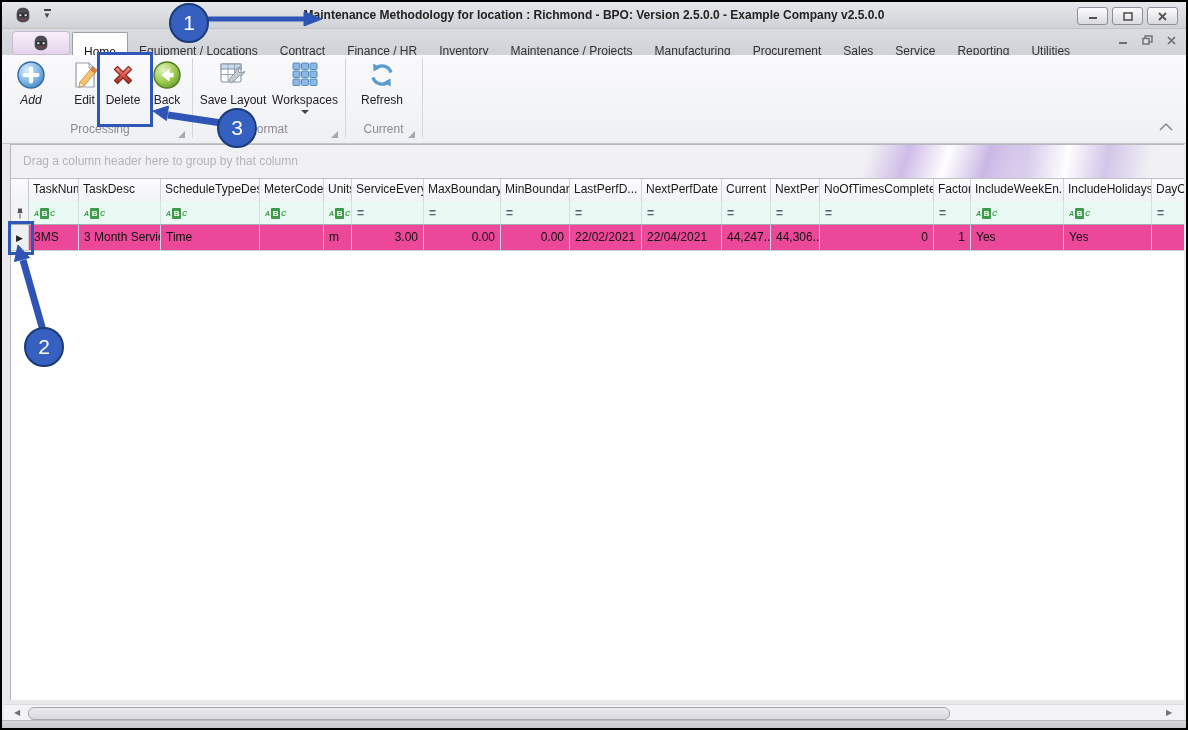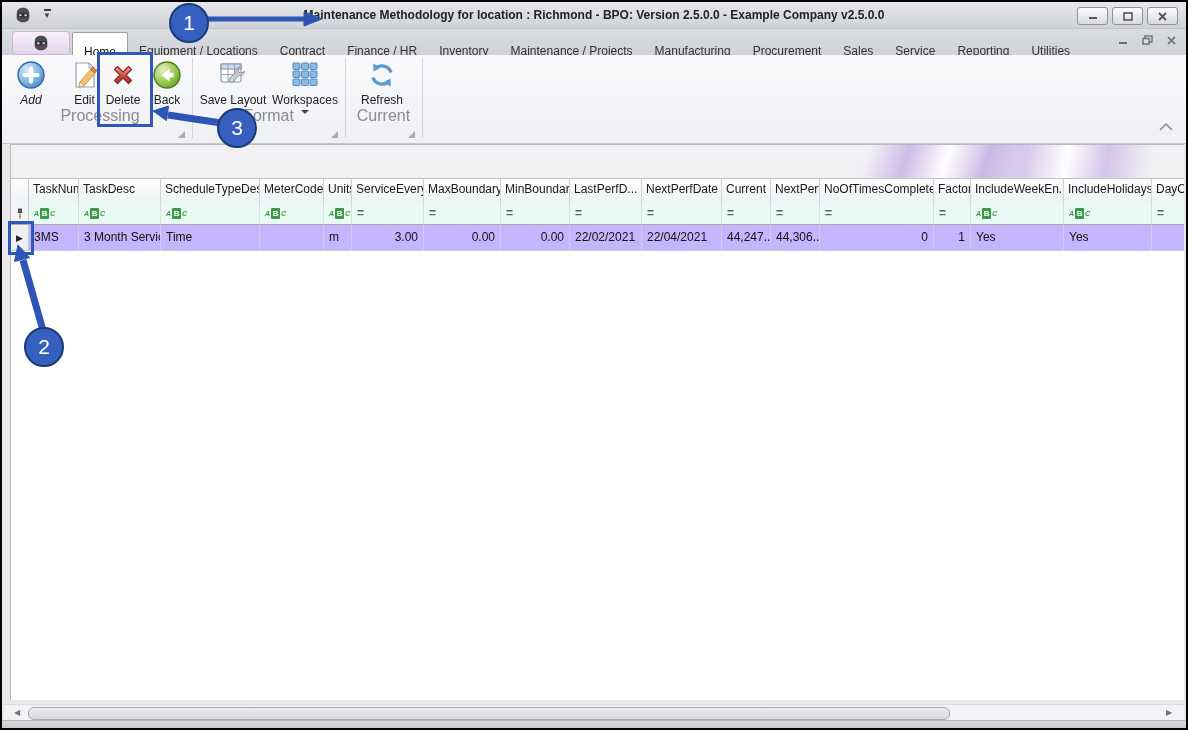--- a/index.html
+++ b/index.html
@@ -22,39 +22,39 @@
   .tab.active{background:#fff;border:1px solid #9aa0a8;border-bottom:none;border-radius:2px 2px 0 0;font-weight:normal;color:#111;}
   .mdibtns{position:absolute;right:10px;top:6px;display:flex;gap:14px;align-items:center;}
 
   
   .ribbon{position:absolute;left:0;top:53px;right:0;height:88px;background:linear-gradient(#fafafc,#eef0f3);border-bottom:1px solid #c4c6cb;}
   .rbtn{position:absolute;top:4px;text-align:center;cursor:default;}
   .rbtn .ric{display:block;margin:0 auto 2px auto;width:32px;height:32px;}
   .rbtn .rlabel{display:block;font-size:12px;color:#222;white-space:nowrap;}
   .drop-arrow{display:block;margin:3px auto 0 auto;width:0;height:0;border-left:4px solid transparent;border-right:4px solid transparent;border-top:4px solid #444;}
   .rsep{position:absolute;top:3px;width:1px;height:80px;background:#d4d5d9;}
-  .rgroup-label{position:absolute;top:52px;height:17px;line-height:17px;text-align:center;font-size:16px;color:#8b8b90;}
+  .rgroup-label{position:absolute;top:66px;height:17px;line-height:17px;text-align:center;font-size:12px;color:#8b8b90;}
   .corner{position:absolute;top:76px;width:0;height:0;border-left:7px solid transparent;border-bottom:7px solid #a8a8b0;}
   .chevron-up{position:absolute;right:12px;top:66px;width:16px;height:12px;}
 
   
   .grid{position:absolute;left:8px;top:142px;right:2px;bottom:28px;background:#fff;border-left:1px solid #b6b8be;border-top:1px solid #b6b8be;overflow:hidden;}
   .group-panel{position:absolute;left:0;top:0;right:0;height:33px;background:#f1f1f4;overflow:hidden;}
   .group-panel-text{position:absolute;left:12px;top:0;height:33px;line-height:33px;font-size:12px;color:#b4b4b8;}
   .wave{position:absolute;right:0;top:0;width:440px;height:33px;
     background:
      linear-gradient(108deg, rgba(200,175,230,0) 28%, rgba(196,170,228,.75) 37%, rgba(255,255,255,.95) 46%, rgba(188,162,224,.7) 55%, rgba(255,255,255,0) 64%),
      linear-gradient(100deg, rgba(255,255,255,0) 52%, rgba(200,178,230,.6) 64%, rgba(255,255,255,.9) 73%, rgba(192,168,226,.6) 82%, rgba(255,255,255,0) 92%);}
   .hdr-row,.flt-row,.data-row{position:absolute;left:0;display:flex;}
   .hdr-row{top:33px;height:23px;border-top:1px solid #c0c2c8;border-bottom:1px solid #babcC2;}
   .flt-row{top:57px;height:22px;border-bottom:1px solid #a8acb2;}
   .data-row{top:80px;height:25px;border-bottom:1px solid #c6ccdc;}
   .hcell{box-sizing:border-box;flex:none;background:linear-gradient(#fcfcfd,#f1f2f5);border-right:1px solid #d2d3da;font-size:12px;color:#1a1a1a;line-height:21px;padding:0 4px;white-space:nowrap;overflow:hidden;}
   .fcell{box-sizing:border-box;flex:none;background:#e9faf4;border-right:1px solid #d6e2dd;display:flex;align-items:center;padding:0 5px;overflow:hidden;}
-  .dcell{box-sizing:border-box;flex:none;background:#c4b5fd;border-right:1px solid #ccd2e6;font-size:12px;color:#111;line-height:24px;padding:0 5px;white-space:nowrap;overflow:hidden;}
+  .dcell{box-sizing:border-box;flex:none;background:#ec4899;border-right:1px solid #ccd2e6;font-size:12px;color:#111;line-height:24px;padding:0 5px;white-space:nowrap;overflow:hidden;}
   .dcell.right{text-align:right;}
   .ind{box-sizing:border-box;flex:none;width:18px;border-right:1px solid #c8cad0;}
   .hdr-row .ind{background:linear-gradient(#fcfcfd,#f1f2f5);}
   .flt-row .ind{background:#f4f4f6;display:flex;align-items:center;justify-content:center;}
   .data-row .ind{background:#edeff3;display:flex;align-items:center;justify-content:center;font-size:9px;color:#222;}
   .abc{display:inline-flex;align-items:center;gap:1px;font-size:7px;font-weight:bold;color:#3d9a48;}
   .abc b{display:inline-block;width:9px;height:11px;background:#3d9a48;color:#fff;font-size:8px;line-height:11px;text-align:center;border-radius:1px;font-weight:bold;}
   .eq{font-size:12px;font-weight:bold;color:#55636d;}
 
   
@@ -250,20 +250,21 @@
     <div class="rgroup-label" style="left:345px;width:73px;">Current</div>
     <div class="corner" style="left:406px;"></div>
 
     <svg class="chevron-up" viewBox="0 0 16 12">
       <path d="M2 9 L8 3 L14 9" fill="none" stroke="#8a8a92" stroke-width="1.6" stroke-linejoin="round"></path>
     </svg>
   </div>
 
   <div class="grid">
     <div class="group-panel">
+      <span class="group-panel-text">Drag a column header here to group by that column</span>
       <div class="wave"></div>
     </div>
 
     <div class="hdr-row">
       <div class="ind"></div>
     <div class="hcell" style="width: 50px;">TaskNum</div>
         <div class="hcell" style="width: 82px;">TaskDesc</div>
         <div class="hcell" style="width: 99px;">ScheduleTypeDesc</div>
         <div class="hcell" style="width: 64px;">MeterCode</div>
         <div class="hcell" style="width: 28px;">Units</div>

